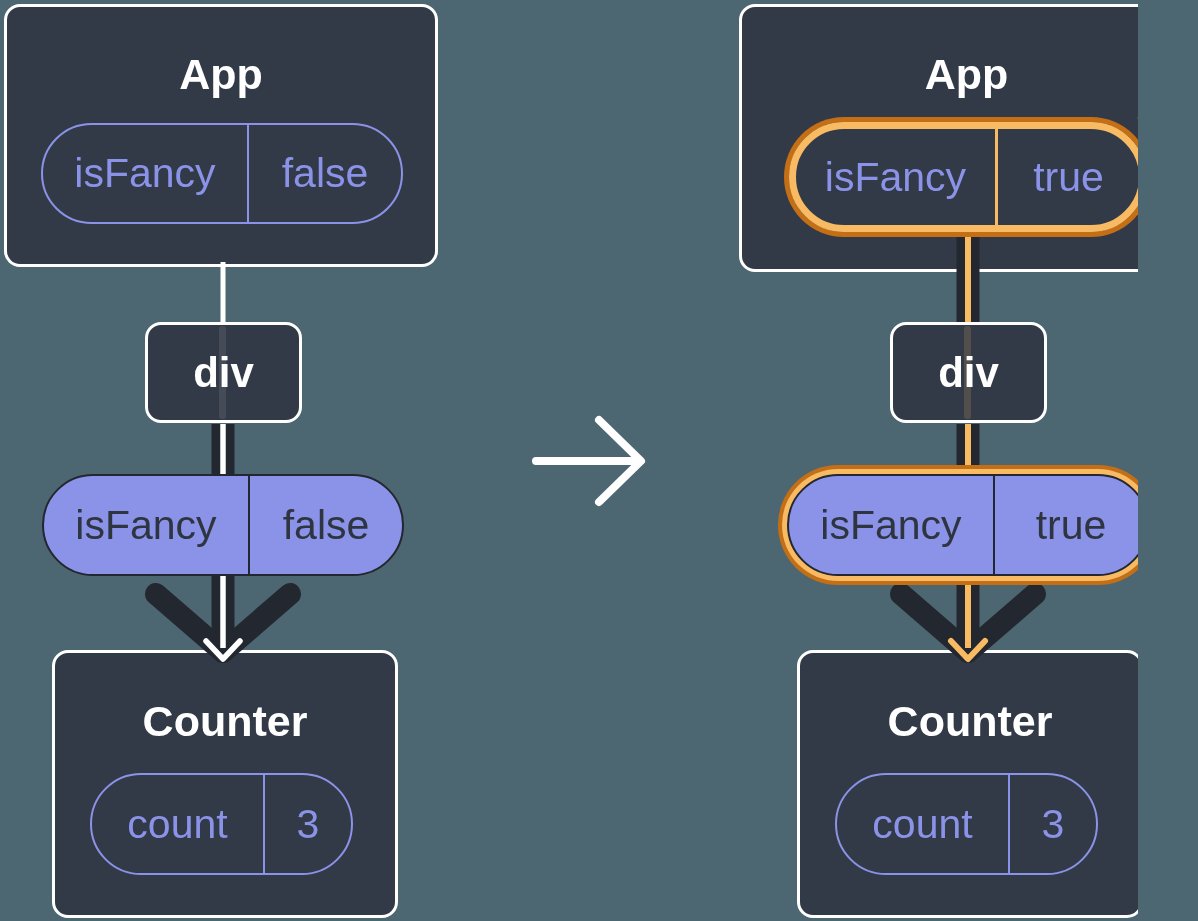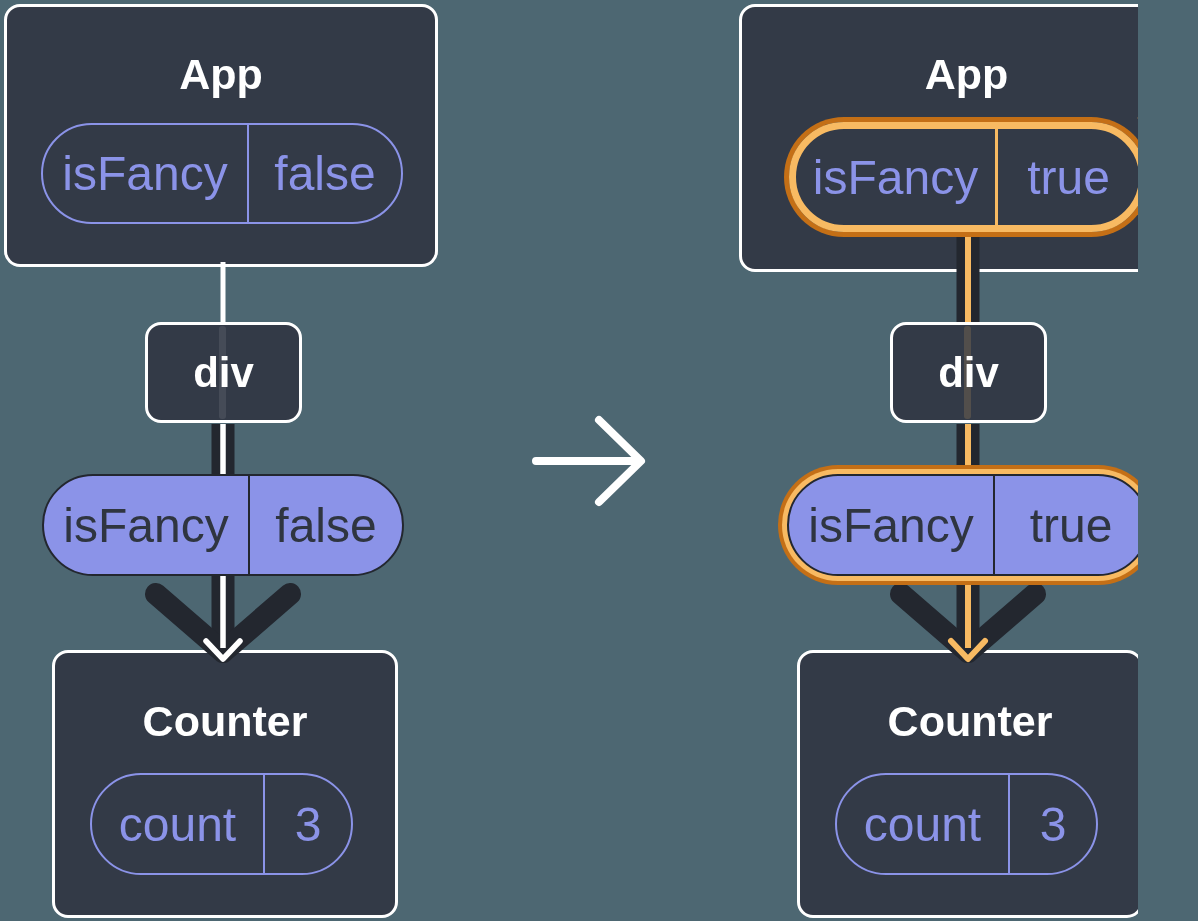--- a/index.html
+++ b/index.html
@@ -32,21 +32,21 @@
   .div-title-L{left:145px;top:322px;width:157px;height:101px;display:flex;align-items:center;justify-content:center;font-size:42px;}
   .div-title-R{left:890px;top:322px;width:157px;height:101px;display:flex;align-items:center;justify-content:center;font-size:42px;}
 
   
   .thru-stripe{position:absolute;z-index:1;width:7px;top:326px;height:93px;border-radius:3px;}
   .stripe-L{left:219px;background:rgba(255,255,255,0.09);}
   .stripe-R{left:964px;background:rgba(248,186,98,0.16);}
 
   
   .pill{position:absolute;display:flex;align-items:center;box-sizing:border-box;
-        border-radius:999px;font-size:48px;font-weight:500;z-index:3;}
+        border-radius:999px;font-size:41px;font-weight:500;z-index:3;}
   .cell{display:flex;align-items:center;justify-content:center;height:100%;flex:1;}
   .cell.name{flex:none;}
   .bold{font-weight:400;}
 
   .outline-pill{background:transparent;border:2.5px solid var(--purple);color:var(--purple);}
   .outline-pill .cell.value{border-left:2.5px solid var(--purple);}
 
   .solid-pill{background:var(--purple);border:2.5px solid var(--ink-dark);color:var(--text-on-purple);}
   .solid-pill .cell.value{border-left:2.5px solid var(--ink-dark);}
 

